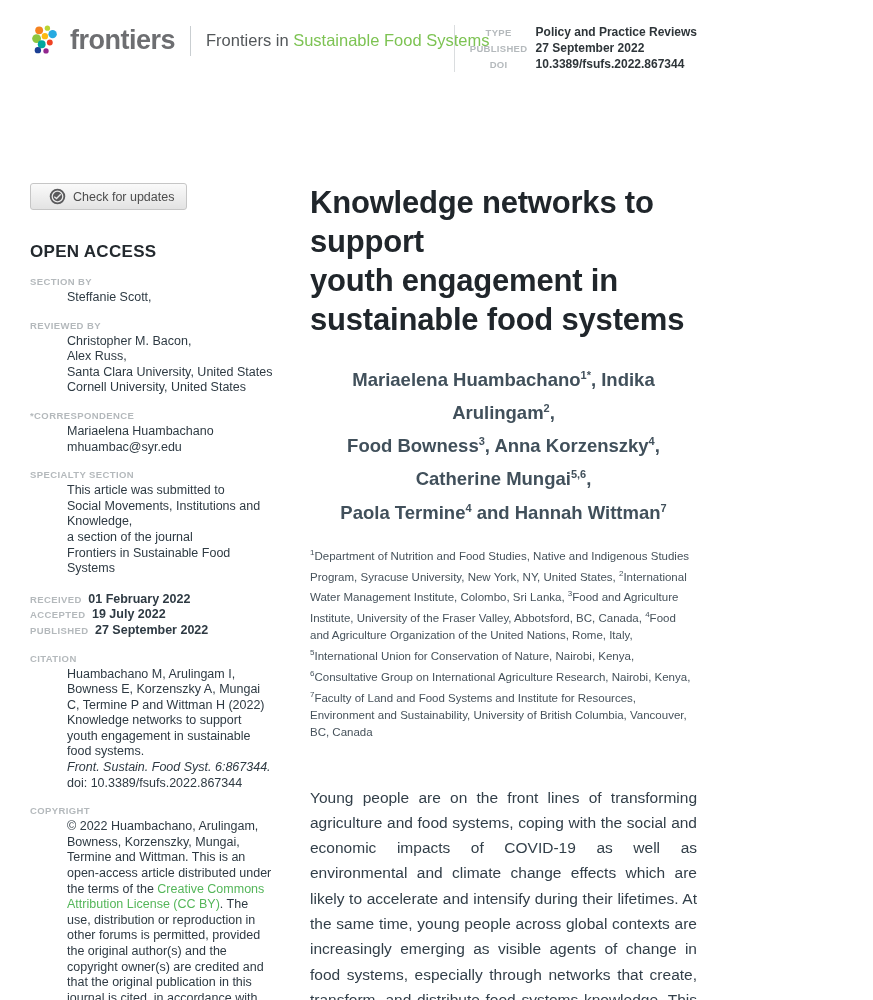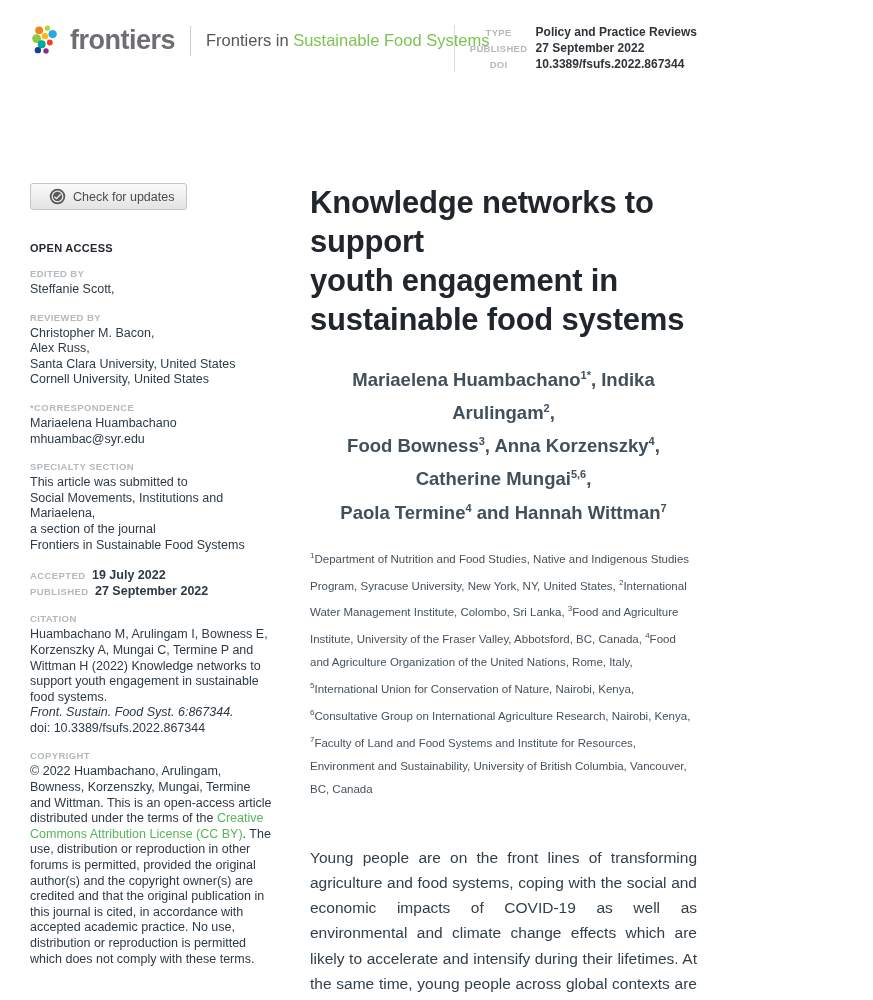--- a/index.html
+++ b/index.html
@@ -31,36 +31,36 @@
 
   
   .content{position:absolute;top:183px;left:30px;right:28px;display:flex;align-items:flex-start;}
   .sidebar{width:243px;flex-shrink:0;}
   .main{flex:1;margin-left:37px;min-width:0;}
 
   
   .check-btn{display:inline-flex;align-items:center;gap:7px;background:linear-gradient(#fafafa,#e3e3e3);
     border:1px solid #c6c6c6;border-radius:3px;padding:4px 12px 4px 18px;font-size:12.5px;color:#4d4d4d;cursor:pointer;}
   .crossmark{width:17px;height:17px;flex-shrink:0;}
-  .open-access{margin-top:32px;font-size:11px;font-weight:bold;color:#23292e;letter-spacing:0.3px;}
+  .open-access{margin-top:32px;font-size:17px;font-weight:bold;color:#23292e;letter-spacing:0.3px;}
   .side-label{margin-top:14px;margin-bottom:3px;font-size:9.5px;font-weight:bold;color:var(--label-gray);letter-spacing:0.4px;}
-  .side-text{font-size:12.5px;line-height:15.6px;color:#2e3a43;}
+  .side-text{font-size:12.5px;line-height:15.6px;color:#2e3a43;margin-left:37px;}
   .side-text .email{color:#2e3a43;text-decoration:none;cursor:pointer;}
   .dates{margin-top:15px;}
   .date-row{font-size:12.5px;line-height:15.6px;color:#2e3a43;}
   .date-row .date-label{font-size:9.5px;font-weight:bold;color:var(--label-gray);letter-spacing:0.4px;margin-right:3px;}
   .date-row .date-value{font-weight:600;}
   .citation-journal{font-style:italic;}
   .cc-link{color:var(--link-green);cursor:pointer;}
 
   
   .title{font-size:31px;line-height:39px;font-weight:600;color:var(--ink-dark);letter-spacing:-0.2px;}
   .authors{margin-top:22px;font-size:18.5px;line-height:28px;font-weight:600;color:#41505b;text-align:center;}
   .authors sup{font-size:11px;font-weight:600;}
-  .affiliations{margin-top:17px;font-size:11.5px;line-height:23px;color:#46525b;}
+  .affiliations{margin-top:17px;font-size:11.5px;line-height:17px;color:#46525b;}
   .affiliations sup{font-size:8px;}
   .abstract{margin-top:44px;font-size:15.5px;line-height:25.3px;text-align:justify;color:#323f49;}
 </style>
 </head>
 <body>
 
 <div class="page">
 
   <div class="logo-row">
     <svg class="logo-icon" viewBox="0 0 24 26">
@@ -105,21 +105,21 @@
         <svg class="crossmark" viewBox="0 0 18 18">
           <circle cx="9" cy="9" r="8.2" fill="#59595b"></circle>
           <circle cx="9" cy="9" r="5.6" fill="none" stroke="#e8e8e8" stroke-width="1.4"></circle>
           <path d="M5.6 9.2 L8 11.2 L12.4 6.6" fill="none" stroke="#e8e8e8" stroke-width="1.4"></path>
         </svg>
         <span>Check for updates</span>
       </div>
 
       <div class="open-access">OPEN ACCESS</div>
 
-      <div class="side-label">EDITED BY</div>
+      <div class="side-label">SECTION BY</div>
       <div class="side-text">
         <div>Steffanie Scott,</div>
       </div>
 
       <div class="side-label">REVIEWED BY</div>
       <div class="side-text">
         <div>Christopher M. Bacon,</div>
         <div>Alex Russ,</div>
         <div>Santa Clara University, United States</div>
         <div>Cornell University, United States</div>
@@ -128,26 +128,30 @@
       <div class="side-label">*CORRESPONDENCE</div>
       <div class="side-text">
         <div>Mariaelena Huambachano</div>
         <div><span class="email">mhuambac@syr.edu</span></div>
       </div>
 
       <div class="side-label">SPECIALTY SECTION</div>
       <div class="side-text">
         <div>This article was submitted to</div>
         <div>Social Movements, Institutions and</div>
-        <div>Mariaelena,</div>
+        <div>Knowledge,</div>
         <div>a section of the journal</div>
         <div>Frontiers in Sustainable Food Systems</div>
       </div>
 
       <div class="dates">
+        <div class="date-row">
+          <span class="date-label">RECEIVED</span>
+          <span class="date-value">01 February 2022</span>
+        </div>
         <div class="date-row">
           <span class="date-label">ACCEPTED</span>
           <span class="date-value">19 July 2022</span>
         </div>
         <div class="date-row">
           <span class="date-label">PUBLISHED</span>
           <span class="date-value">27 September 2022</span>
         </div>
       </div>
 

